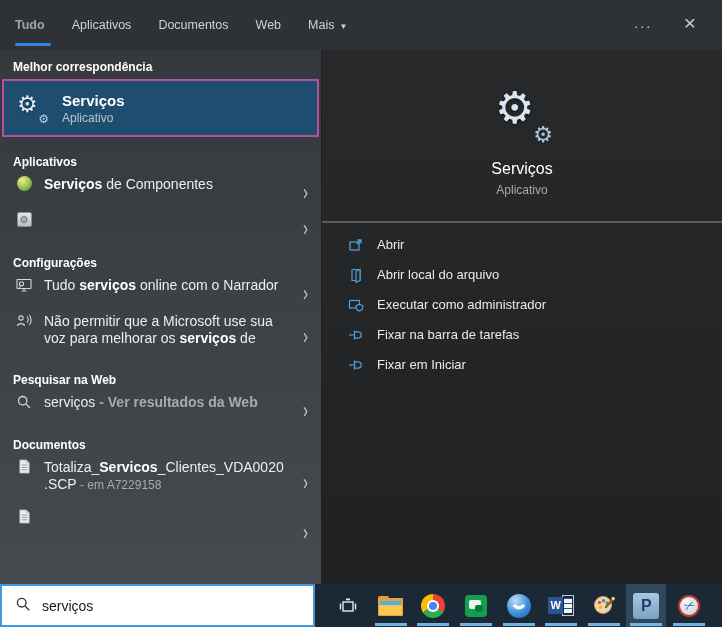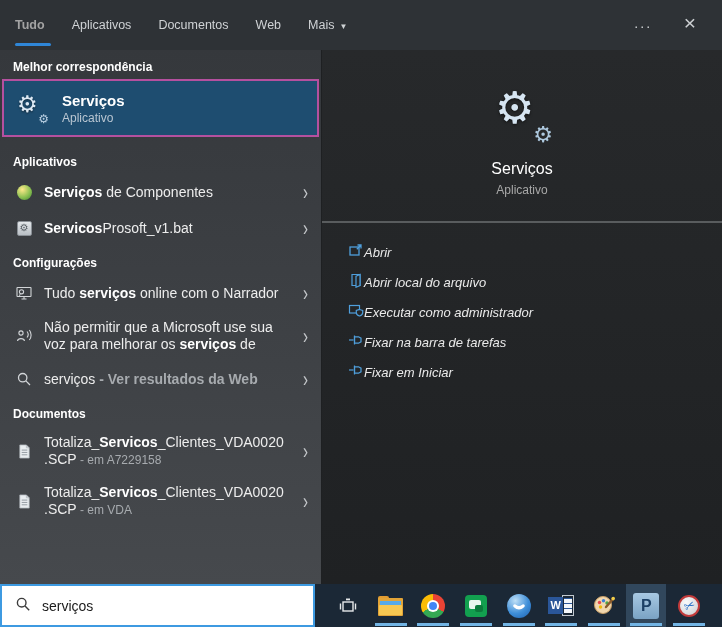--- a/index.html
+++ b/index.html
@@ -30,21 +30,21 @@
   
   .sec-header{ font-size:12px; font-weight:bold; color:#ffffff; margin:10px 0 5px 13px; }
   .best-item{ margin:2px 2px 0 2px; height:58px; background:#1e4d70; border:2px solid #b5509f;
     display:flex; align-items:center; padding-left:13px; gap:15px; cursor:default; }
   .gearset{ position:relative; width:30px; height:30px; }
   .gear-big{ position:absolute; left:0; top:-2px; font-size:23px; color:#dde9f4;
     text-shadow:0 1px 2px rgba(0,0,0,.5); }
   .gear-small{ position:absolute; right:-2px; bottom:-3px; font-size:12px; color:#b9cfe2; }
   .best-title{ font-size:15px; font-weight:bold; color:#fff; line-height:19px; }
   .best-sub{ font-size:12px; color:#b9c6d2; line-height:16px; }
-  .row{ position:relative; display:flex; align-items:center; min-height:36px; padding:2px 34px 2px 15px; cursor:default; }
+  .row{ position:relative; display:flex; align-items:flex-start; min-height:36px; padding:2px 34px 2px 15px; cursor:default; }
   .row .ic{ width:18px; display:flex; justify-content:center; align-items:center; margin-right:11px; flex:none; }
   .row .lbl{ font-size:14px; color:#ededed; line-height:17px; max-width:252px; overflow-wrap:anywhere; }
   .row .lbl b{ font-weight:bold; color:#ffffff; }
   .dim{ color:#a7abaf;font-weight:bold; }
   .dim-sm{ color:#a7abaf; font-size:12px; }
   .chev{ position:absolute; right:13px; top:50%; transform:translateY(-50%) scaleY(1.45);
     color:#c3c6c9; font-size:15px; }
   .row.tall{ min-height:50px; }
   .orb{ width:15px; height:15px; border-radius:50%;
     background:radial-gradient(circle at 35% 30%, #ffe98a, #8cc152 55%, #3e8530); }
@@ -53,21 +53,21 @@
   .batic span{ font-size:10px; color:#596066; line-height:1; }
   
   .pv-iconwrap{ position:relative; width:58px; height:54px; margin-top:38px; }
   .pv-gear-big{ position:absolute; left:2px; top:-6px; font-size:44px; color:#d6e5f2;
     text-shadow:0 1px 3px rgba(0,0,0,.6); }
   .pv-gear-small{ position:absolute; right:-2px; bottom:-6px; font-size:22px; color:#adc8de; }
   .pv-title{ margin-top:18px; font-size:16px; color:#ffffff; }
   .pv-sub{ margin-top:5px; font-size:12px; color:#a8a8a8; }
   .pv-divider{ margin-top:24px; width:100%; height:2px; background:#595c5e; }
   .pv-actions{ margin-top:14px; width:100%; padding-left:26px; }
-  .pv-action{ display:flex; align-items:center; height:30px; cursor:default;font-style:italic; }
+  .pv-action{ display:flex; height:30px; gap:13px; cursor:default; }
   .pv-action .albl{ font-size:13px; color:#eaeaea; }
   
   .bottombar{ position:absolute; left:0; top:584px; width:722px; height:43px; display:flex; }
   .searchbox{ width:315px; height:43px; background:#ffffff; border:2px solid #3d9ae1;
     display:flex; align-items:center; padding-left:13px; gap:11px; }
   .searchbox input{ border:none; outline:none; background:transparent; font-size:14px;
     color:#1a1a1a; width:240px; font-family:"Liberation Sans", sans-serif; }
   .taskbar{ width:407px; height:43px; background:#1b2836; display:flex; align-items:center;
     justify-content:space-between; padding:0 13px; }
   .tcell{ position:relative; width:40px; height:43px; display:flex; align-items:center; justify-content:center; }
@@ -143,21 +143,20 @@
           </span>
         <span class="lbl"><b>Serviços</b><span> de Componentes</span></span>
         <span class="chev">›</span>
       </div>
       <div class="row">
         <span class="ic">
             <span class="batic">
               <span>⚙</span>
             </span>
           </span>
-        <span class="lbl"><b>Servicos</b><span>Prosoft_v1.bat</span></span>
         <span class="chev">›</span>
       </div>
 
       <div class="sec-header" style="">Configurações</div>
       <div class="row">
         <span class="ic">
           <svg viewBox="0 0 16 16" width="16" height="16" fill="none" stroke="#d2d5d8" stroke-width="1.1">
             <rect x="1" y="2.5" width="14" height="9" rx="0.5"></rect>
               <path d="M5.5 14h5M8 11.5V14"></path>
             <circle cx="5.5" cy="6.8" r="2.1"></circle>
@@ -172,20 +171,21 @@
           <svg viewBox="0 0 16 16" width="16" height="16" fill="none" stroke="#d2d5d8" stroke-width="1.1">
             <circle cx="5" cy="5" r="2.1"></circle>
               <path d="M1.5 13c.5-3.2 6.5-3.2 7 0"></path>
             <path d="M11 3.5c1.5 1.8 1.5 4.2 0 6M13.3 2c2.4 2.8 2.4 7.2 0 10"></path>
           </svg>
         </span>
         <span class="lbl"><span>Não permitir que a Microsoft use sua voz para melhorar os </span><b>serviços</b><span> de</span></span>
         <span class="chev">›</span>
       </div>
 
+      <div class="sec-header" style="margin-top:12px">Pesquisar na Web</div>
       <div class="row">
         <span class="ic">
           <svg viewBox="0 0 16 16" width="16" height="16" fill="none" stroke="#d2d5d8" stroke-width="1.3">
             <circle cx="6.7" cy="6.7" r="4.2"></circle>
               <line x1="9.9" y1="9.9" x2="14" y2="14"></line>
           </svg>
         </span>
         <span class="lbl"><span>serviços</span><span class="dim"> - Ver resultados da Web</span></span>
         <span class="chev">›</span>
       </div>
@@ -211,21 +211,20 @@
           <svg viewBox="0 0 16 16" width="15" height="15">
             <path d="M3 1h7l3 3v11H3z" fill="#e9edf0" stroke="#aeb4ba" stroke-width="0.8"></path>
             <path d="M10 1v3h3" fill="none" stroke="#aeb4ba" stroke-width="0.8"></path>
             <g stroke="#8f979e" stroke-width="1">
                 <line x1="5" y1="6.5" x2="11" y2="6.5"></line>
                 <line x1="5" y1="9" x2="11" y2="9"></line>
                 <line x1="5" y1="11.5" x2="11" y2="11.5"></line>
               </g>
           </svg>
         </span>
-        <span class="lbl"><span>Totaliza_</span><b>Servicos</b><span>_Clientes_VDA0020.SCP</span><span class="dim-sm"> - em VDA</span></span>
         <span class="chev">›</span>
       </div>
     </div>
 
     <div class="right-panel">
       <span class="pv-iconwrap">
         <span class="pv-gear-big">⚙</span>
         <span class="pv-gear-small">⚙</span>
       </span>
       <div class="pv-title">Serviços</div>

